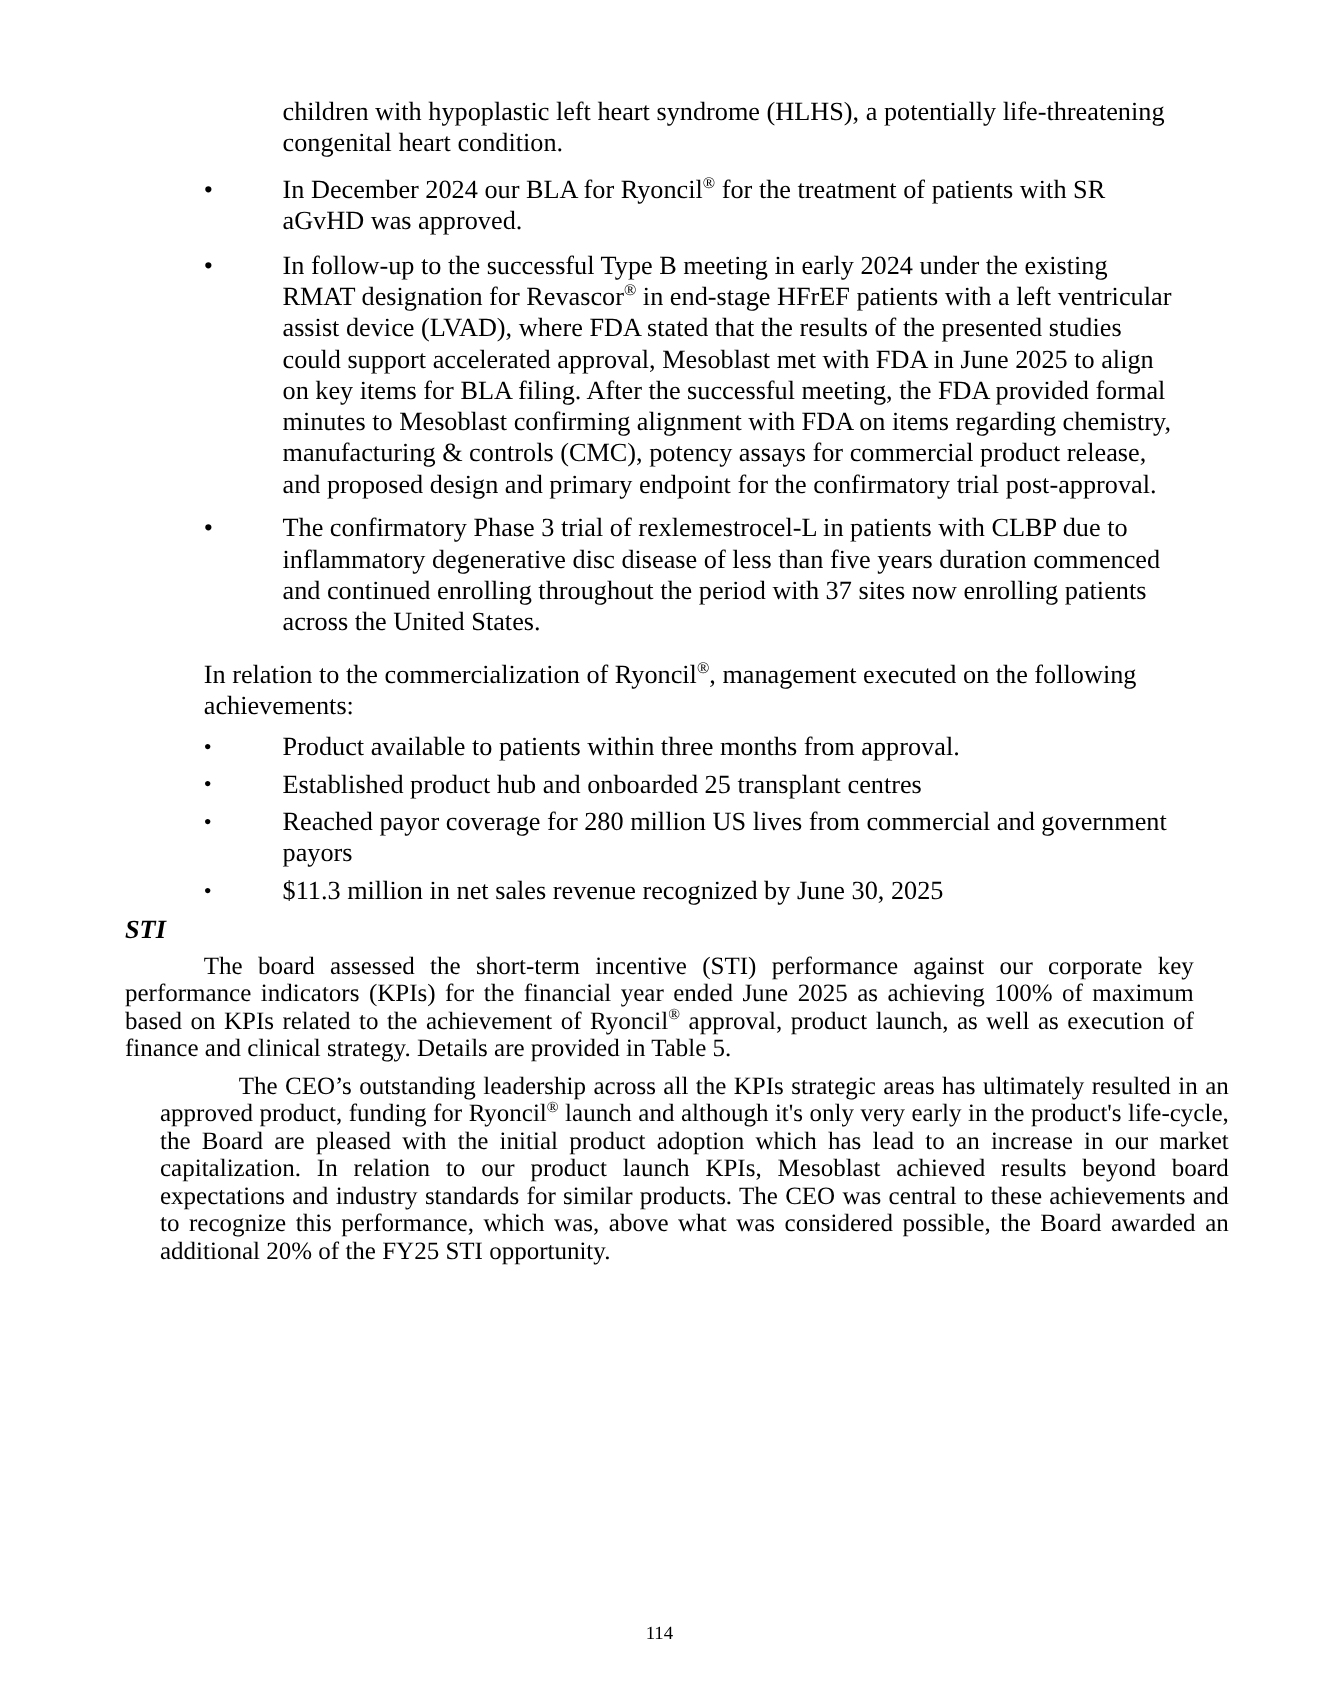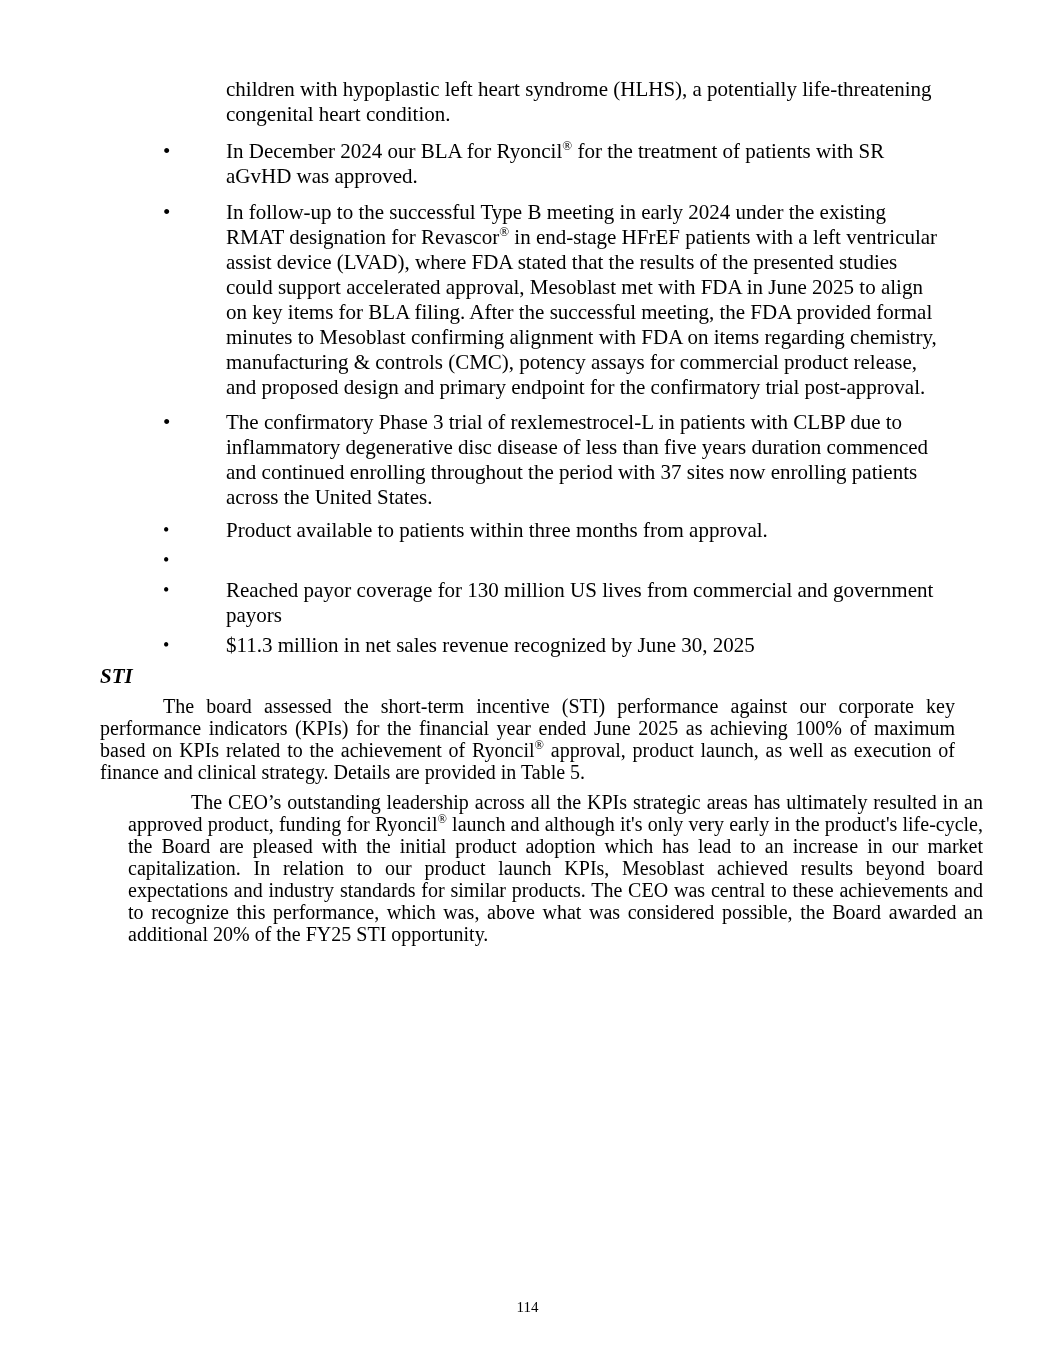--- a/index.html
+++ b/index.html
@@ -108,33 +108,35 @@
   <div class="doc-text bullet-row" id="bullet-2">
     <span class="marker">•</span>
     <div class="btext">In follow-up to the successful Type B meeting in early 2024 under the existing RMAT designation for Revascor<sup>®</sup> in end-stage HFrEF patients with a left ventricular assist device (LVAD), where FDA stated that the results of the presented studies could support accelerated approval, Mesoblast met with FDA in June 2025 to align on key items for BLA filing. After the successful meeting, the FDA provided formal minutes to Mesoblast confirming alignment with FDA on items regarding chemistry, manufacturing &amp; controls (CMC), potency assays for commercial product release, and proposed design and primary endpoint for the confirmatory trial post-approval.</div>
   </div>
 
   <div class="doc-text bullet-row" id="bullet-3">
     <span class="marker">•</span>
     <div class="btext">The confirmatory Phase 3 trial of rexlemestrocel-L in patients with CLBP due to inflammatory degenerative disc disease of less than five years duration commenced and continued enrolling throughout the period with 37 sites now enrolling patients across the United States.</div>
   </div>
 
+  <div class="doc-text intro-line">In relation to the commercialization of Ryoncil<sup>®</sup>, management executed on the following achievements:</div>
 
   <div class="doc-text bullet-row sub-bullet first">
     <span class="marker">•</span>
     <div class="btext">Product available to patients within three months from approval.</div>
   </div>
 
   <div class="doc-text bullet-row sub-bullet">
     <span class="marker">•</span>
+    <div class="btext">Established product hub and onboarded 25 transplant centres</div>
   </div>
 
   <div class="doc-text bullet-row sub-bullet">
     <span class="marker">•</span>
-    <div class="btext">Reached payor coverage for 130 million US lives from commercial and government payors</div>
+    <div class="btext">Reached payor coverage for 280 million US lives from commercial and government payors</div>
   </div>
 
   <div class="doc-text bullet-row sub-bullet">
     <span class="marker">•</span>
     <div class="btext">$11.3 million in net sales revenue recognized by June 30, 2025</div>
   </div>
 
 
   <div class="sti-heading">STI</div>
 

